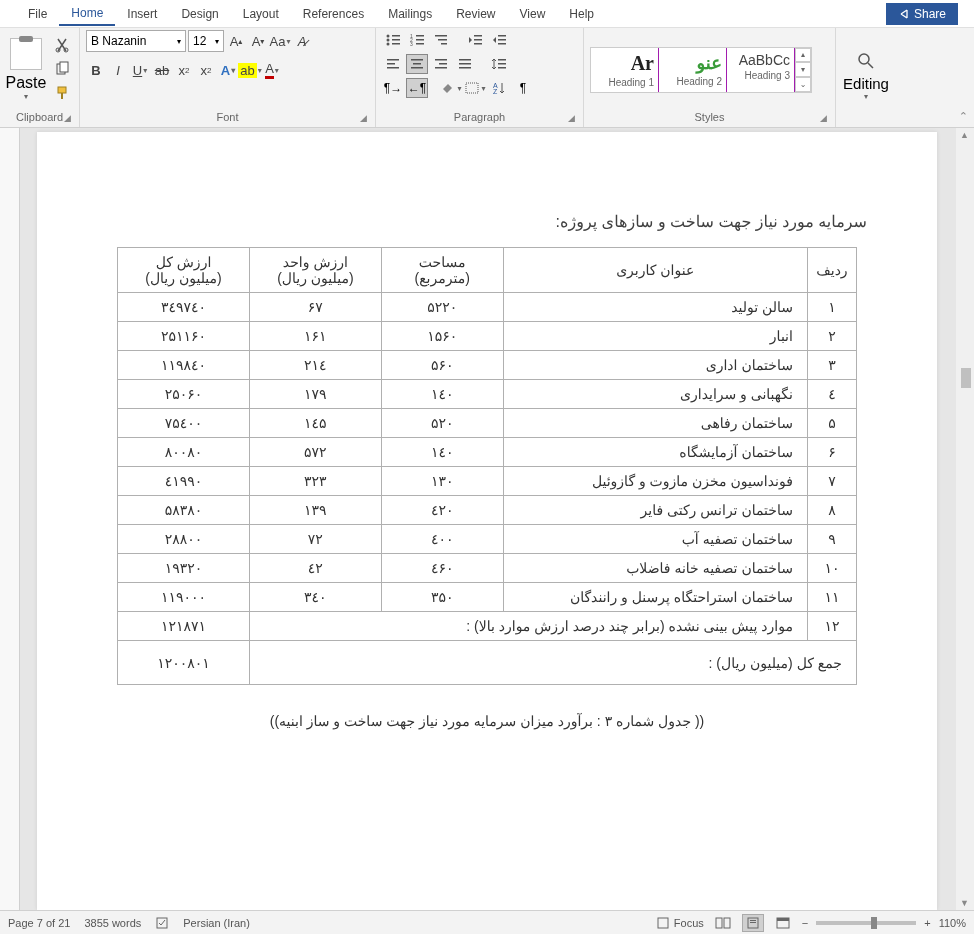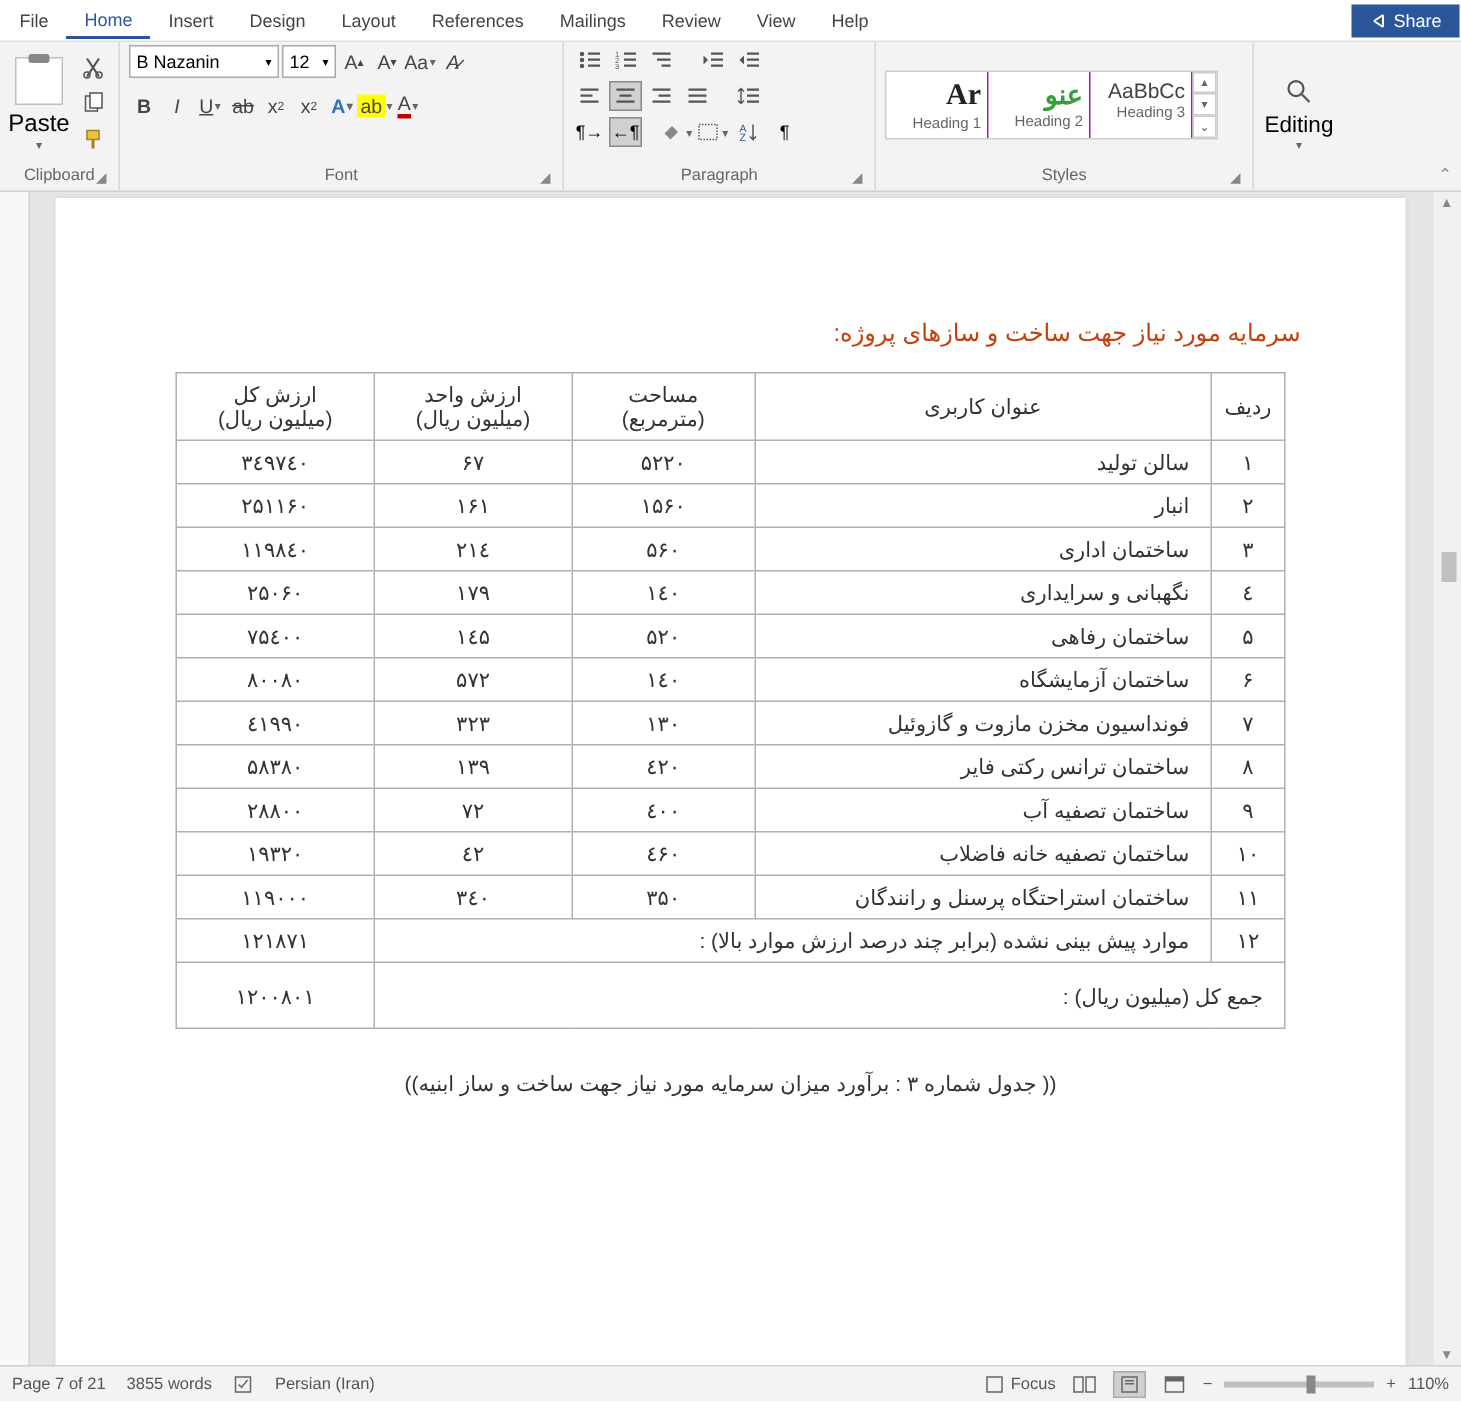--- a/index.html
+++ b/index.html
@@ -1,19 +1,19 @@
 <!DOCTYPE html>
 <html><head>
 <meta charset="utf-8">
 <style>
 * { box-sizing: border-box; margin: 0; padding: 0; }
 body { font-family: "Segoe UI", Arial, sans-serif; font-size: 12px; background: #fff; width: 974px; height: 942px; overflow: hidden; }
 
 
-.menubar { display: flex; align-items: center; height: 28px; background: #fff; border-bottom: 1px solid #e0e0e0; padding: 0 1px; }
+.menubar { display: flex; align-items: center; height: 28px; background: #fff; border-bottom: 1px solid #e0e0e0; padding: 0 16px; }
 .menu-item { padding: 4px 12px; color: #444; cursor: pointer; }
 .menu-item.active { color: #2b579a; border-bottom: 2px solid #2b579a; }
 .share-btn { margin-left: auto; background: #2b579a; color: #fff; padding: 4px 12px; display: flex; align-items: center; gap: 4px; }
 
 
 .ribbon { display: flex; height: 100px; background: #f3f3f3; border-bottom: 1px solid #d0d0d0; position: relative; }
 .ribbon-group { display: flex; flex-direction: column; border-right: 1px solid #d8d8d8; padding: 2px 6px; }
 .ribbon-group-content { flex: 1; display: flex; align-items: center; gap: 4px; }
 .ribbon-group-label { text-align: center; font-size: 11px; color: #666; padding: 2px 0; display: flex; justify-content: center; position: relative; }
 .dialog-launcher { position: absolute; right: 2px; bottom: 2px; font-size: 9px; color: #888; }
@@ -51,21 +51,21 @@
 
 .doc-area { height: 782px; background: #e6e6e6; position: relative; display: flex; justify-content: center; overflow: hidden; }
 .ruler-v { position: absolute; left: 0; top: 0; width: 20px; height: 100%; background: #f8f8f8; border-right: 1px solid #d0d0d0; }
 .scrollbar-v { position: absolute; right: 0; top: 0; width: 18px; height: 100%; background: #f0f0f0; }
 .scrollbar-v::before { content: "▲"; position: absolute; top: 2px; left: 4px; font-size: 9px; color: #888; }
 .scrollbar-v::after { content: "▼"; position: absolute; bottom: 2px; left: 4px; font-size: 9px; color: #888; }
 .scroll-thumb { position: absolute; right: 3px; top: 240px; width: 10px; height: 20px; background: #c0c0c0; }
 
 .page { width: 900px; background: #fff; margin-top: 4px; min-height: 770px; padding: 80px 50px 40px 50px; box-shadow: 0 0 4px rgba(0,0,0,0.1); }
 
-.doc-heading { text-align: right; font-size: 16px; color: #c2410c; margin-bottom: 16px; padding-right: 20px; direction: rtl; }
+.doc-heading { text-align: right; font-size: 16px; color: #404040; margin-bottom: 16px; padding-right: 20px; direction: rtl; }
 .doc-caption { text-align: center; font-size: 14px; color: #333; margin-top: 28px; direction: rtl; }
 
 table.doc-table { width: 740px; margin: 0 auto; border-collapse: collapse; direction: rtl; }
 table.doc-table th, table.doc-table td { border: 1px solid #b0b0b0; padding: 6px 8px; text-align: center; font-size: 14px; color: #333; }
 table.doc-table th { font-weight: normal; }
 table.doc-table td.rt { text-align: right; padding-right: 14px; }
 
 
 .statusbar { height: 24px; background: #f3f3f3; border-top: 1px solid #d0d0d0; display: flex; align-items: center; padding: 0 8px; font-size: 11px; color: #555; gap: 14px; }
 .statusbar .right { margin-left: auto; display: flex; align-items: center; gap: 8px; }

